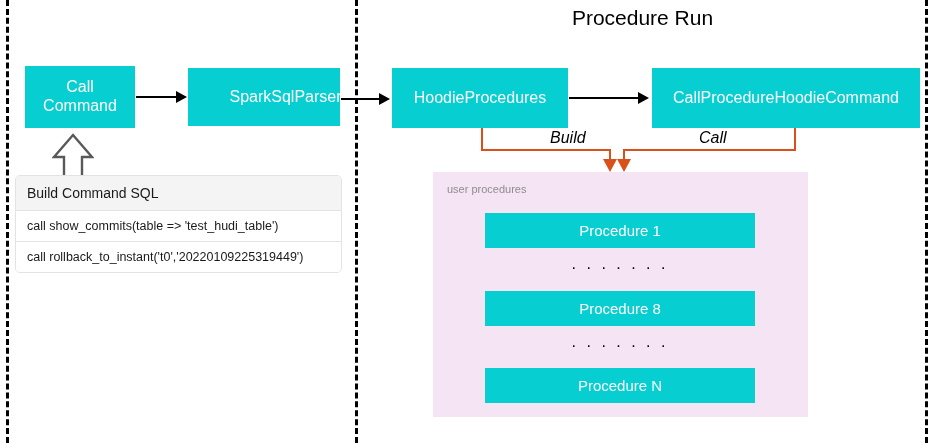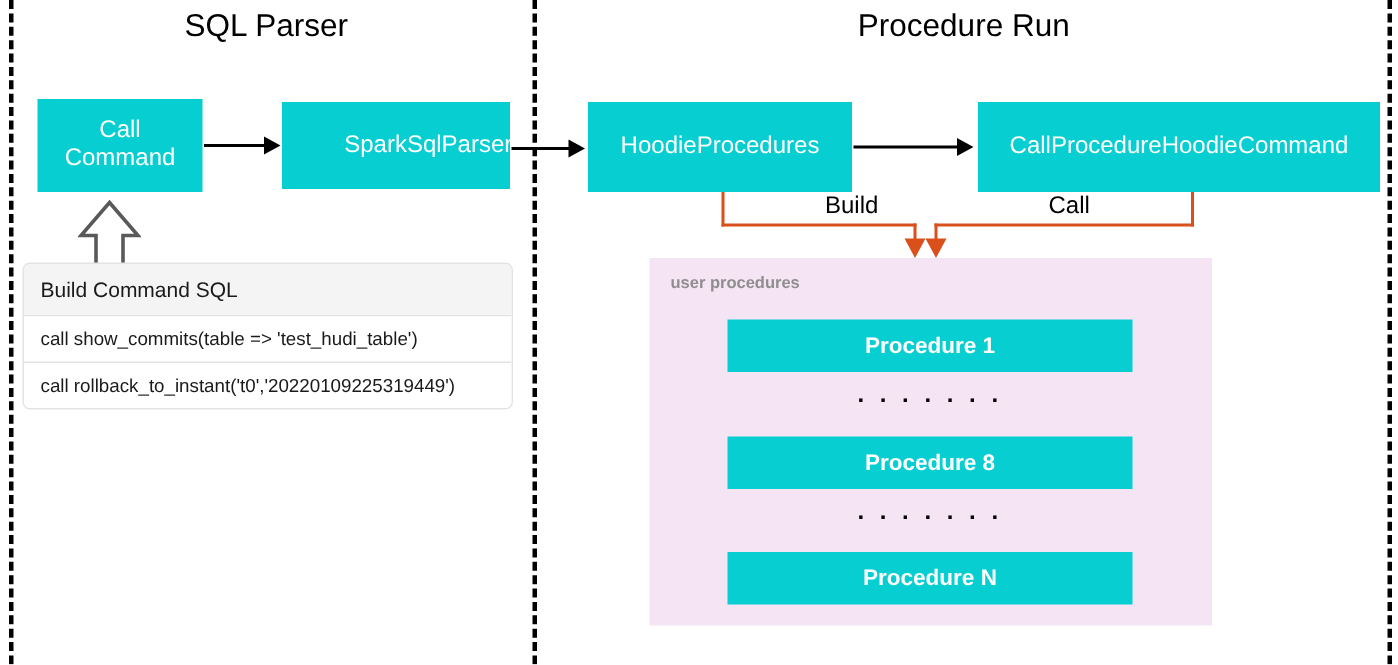--- a/index.html
+++ b/index.html
@@ -132,33 +132,33 @@
     border-right: 7px solid transparent;
     border-top: 13px solid #d9501a;
   }
   .conn-label {
     position: absolute;
     font-size: 16px;
     color: #000000;
     background: #ffffff;
     padding: 0 5px;
     white-space: nowrap;
+    font-style: italic;
   }
   #label-build { left: 545px; top: 129px; }
   #label-call  { left: 694px; top: 129px; }
 
   
   #user-proc-panel {
     position: absolute;
     left: 433px;
     top: 172px;
     width: 375px;
     height: 245px;
     background: #f4e4f4;
-    font-weight: bold;
   }
   #user-proc-label {
     position: absolute;
     left: 14px;
     top: 11px;
     font-size: 11px;
     color: #8e8e8e;
   }
   .proc-box {
     position: absolute;
@@ -189,21 +189,20 @@
 </style>
 </head>
 <body>
 
 <div id="canvas">
 
   <div class="vdash left"></div>
   <div class="vdash mid"></div>
   <div class="vdash right"></div>
 
-  <div class="section-title" id="title-sql">SQL Parser</div>
   <div class="section-title" id="title-proc">Procedure Run</div>
 
   <div class="tealbox" id="box-call-command">
     <div>
       <div>Call</div>
       <div>Command</div>
     </div>
   </div>
 
   <div class="arrow-h" id="arr1-line"></div>

